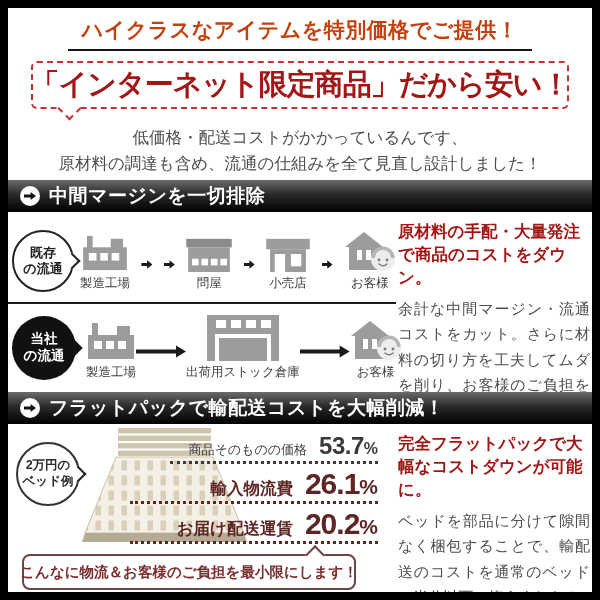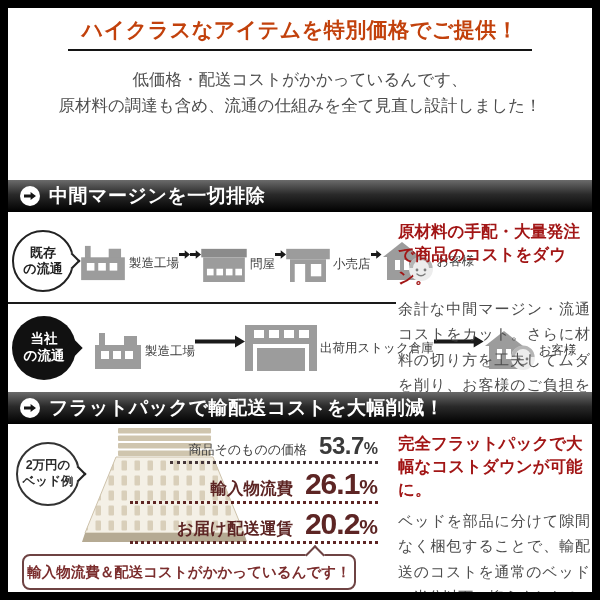--- a/index.html
+++ b/index.html
@@ -25,34 +25,34 @@
     display:flex;align-items:center;gap:9px;padding-left:12px;box-sizing:border-box;}
   .bar1{top:172px;} .bar2{top:384px;}
   .bar-text{color:#fff;font-size:19px;font-weight:bold;letter-spacing:0.5px;}
   .bar-icon{width:20px;height:20px;border-radius:50%;background:#fff;
     display:inline-flex;align-items:center;justify-content:center;flex:0 0 auto;}
   .bar-arrow{width:12px;height:12px;background:#151515;
     clip-path:polygon(0 38%,55% 38%,55% 16%,100% 50%,55% 84%,55% 62%,0 62%);}
   
   .flow{position:absolute;left:4px;width:384px;display:flex;align-items:center;}
   .flow-existing{top:208px;height:90px;}
-  .flow-ours{top:297px;height:86px;gap:16px;}
+  .flow-ours{top:297px;height:86px;gap:8px;}
   .divider{position:absolute;left:0;top:294px;width:388px;height:2px;background:#1a1a1a;}
   .bubble{position:relative;border-radius:50%;background:#fff;flex:0 0 auto;
     display:flex;flex-direction:column;align-items:center;justify-content:center;
     font-weight:bold;text-align:center;line-height:1.25;}
   .bubble-white{width:58px;height:58px;border:2.5px solid #222;color:#222;font-size:13px;}
   .bubble-black{width:64px;height:64px;background:#111;color:#fff;font-size:13.5px;}
   .tail-white{position:absolute;right:-6px;top:50%;width:10px;height:10px;background:#fff;
     border-top:2.5px solid #222;border-right:2.5px solid #222;transform:translateY(-50%) rotate(45deg);}
   .tail-black{position:absolute;right:-4px;top:50%;width:13px;height:13px;background:#111;
     transform:translateY(-50%) rotate(45deg);}
   .steps{display:flex;align-items:flex-end;justify-content:space-between;flex:1;margin-left:6px;}
   .flow-ours .steps{margin-left:2px;}
-  .step{display:flex;flex-direction:row;align-items:center;gap:3px;text-align:right;}
+  .step{display:flex;flex-direction:column;align-items:center;gap:3px;text-align:right;}
   .step-label{font-size:12.5px;color:#3d3d3d;white-space:nowrap;}
   .arrow-sm{width:11px;height:11px;background:#1a1a1a;flex:0 0 auto;margin:0 0 22px;
     clip-path:polygon(0 36%,52% 36%,52% 12%,100% 50%,52% 88%,52% 64%,0 64%);}
   .arrow-lg{width:50px;height:15px;background:#1a1a1a;flex:0 0 auto;margin:0 0 22px;
     clip-path:polygon(0 36%,80% 36%,80% 10%,100% 50%,80% 90%,80% 64%,0 64%);}
   
   .right-col{position:absolute;left:390px;width:192px;}
   .rc1{top:212px;} .rc2{top:424px;}
   .rc-heading{margin:0;font-size:16.5px;font-weight:bold;color:#a21616;line-height:1.4;}
   .rc-body{margin:7px 0 0;font-size:15px;color:#4d4d4d;line-height:1.68;text-align:justify;}
@@ -78,20 +78,24 @@
   .callout-tail{position:absolute;top:-8px;right:32px;width:12px;height:12px;background:#fff;
     border-top:2px solid #6e4343;border-left:2px solid #6e4343;transform:rotate(45deg);}
 </style>
 </head>
 <body>
 
 <div class="frame">
 
   <div class="top-area">
     <div class="headline">ハイクラスなアイテムを特別価格でご提供！</div>
+    <div class="red-bubble">
+      <span class="red-bubble-text">「インターネット限定商品」だから安い！</span>
+      <span class="red-tail"></span>
+    </div>
     <div class="lead">
       <span>低価格・配送コストがかかっているんです、</span><br>
       <span>原材料の調達も含め、流通の仕組みを全て見直し設計しました！</span>
     </div>
   </div>
 
   <div class="bar bar1">
     <span class="bar-icon">
         <span class="bar-arrow"></span>
       </span>
@@ -254,21 +258,21 @@
         <span><span class="cost-value">26.1</span><span class="cost-unit">%</span></span>
       </div>
       <div class="cost-row row-accent">
         <span class="cost-label">お届け配送運賃</span>
         <span><span class="cost-value">20.2</span><span class="cost-unit">%</span></span>
       </div>
     </div>
 
     <div class="callout">
       <span class="callout-tail"></span>
-      <span class="callout-text">輸入物流費＆配送コストがかかっているんです！</span>
+      <span class="callout-text">こんなに物流＆お客様のご負担を最小限にします！</span>
     </div>
   </div>
 
   <div class="right-col rc2">
     <p class="rc-heading">完全フラットパックで大幅なコストダウンが可能に。</p>
     <p class="rc-body">ベッドを部品に分けて隙間なく梱包することで、輸配送のコストを通常のベッドの半分以下に抑えました！</p>
   </div>
 
 </div>
 

